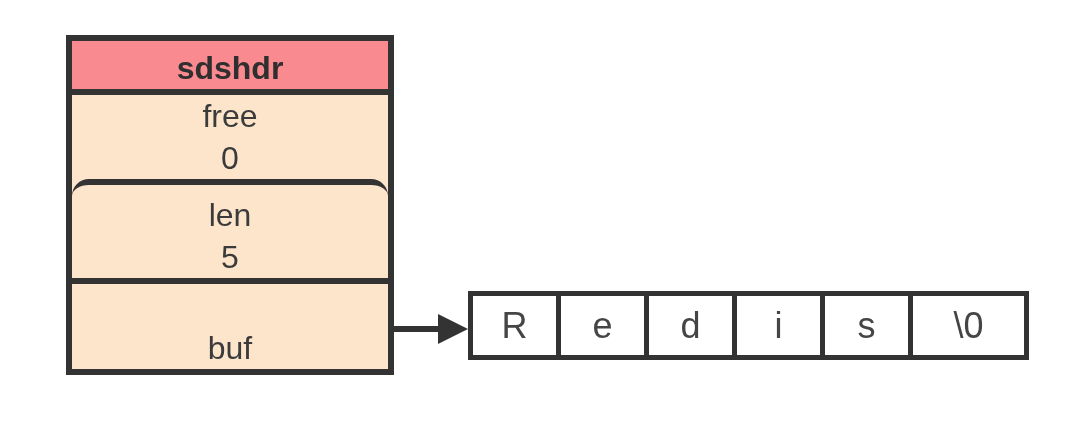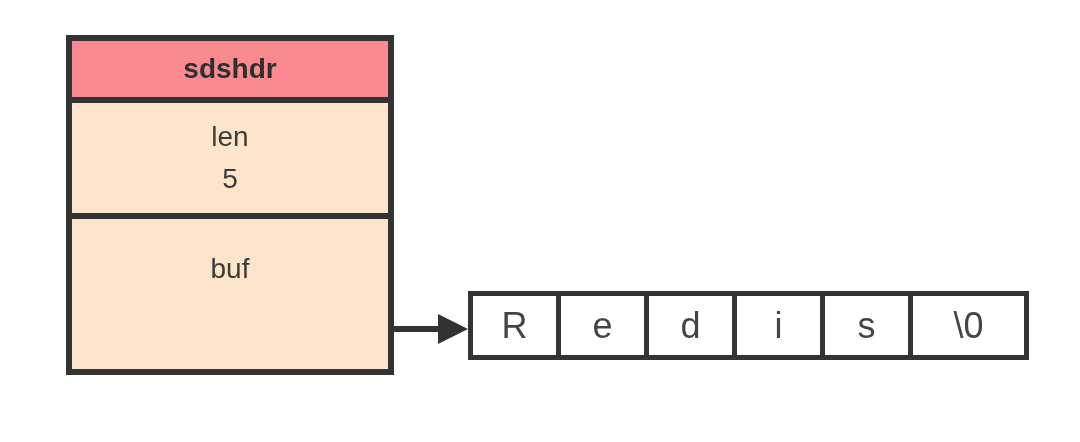--- a/index.html
+++ b/index.html
@@ -21,35 +21,35 @@
     width: 328px; height: 340px;
     border: 6px solid #333333;
     display: flex;
     flex-direction: column;
     background: #fde5cc;
   }
   .row {
     display: flex;
     flex-direction: column;
     align-items: center;
-    justify-content: center;
+    justify-content: flex-end;
     color: #3b3b3b;
-    font-size: 28px;
+    font-size: 32px;
     line-height: 42px;
     text-align: center;
   }
   .row-header {
     height: 56px;
     background: #f98a90;
     color: #2f2f2f;
     font-weight: bold;
   }
   .row-field { background: #fde5cc; border-top: 6px solid #333333; }
   .row-free { height: 96px; }
-  .row-len  { height: 116px; }
+  .row-len  { height: 116px; border-radius: 17px; }
   .row-buf  { height: 106px; }
 
   
   .arrow-line {
     position: absolute;
     left: 394px; top: 326px;
     width: 46px; height: 6px;
     background: #333333;
   }
   .arrow-head {
@@ -85,20 +85,24 @@
 </style>
 </head>
 <body>
 
 <div class="canvas">
 
   <div class="struct">
     <div class="row row-header">
       <span>sdshdr</span>
     </div>
+    <div class="row row-field row-free">
+      <span>free</span>
+      <span>0</span>
+    </div>
     <div class="row row-field row-len">
       <span>len</span>
       <span>5</span>
     </div>
     <div class="row row-field row-buf">
       <span>buf</span>
     </div>
   </div>
 
   <div class="arrow-line"></div>

